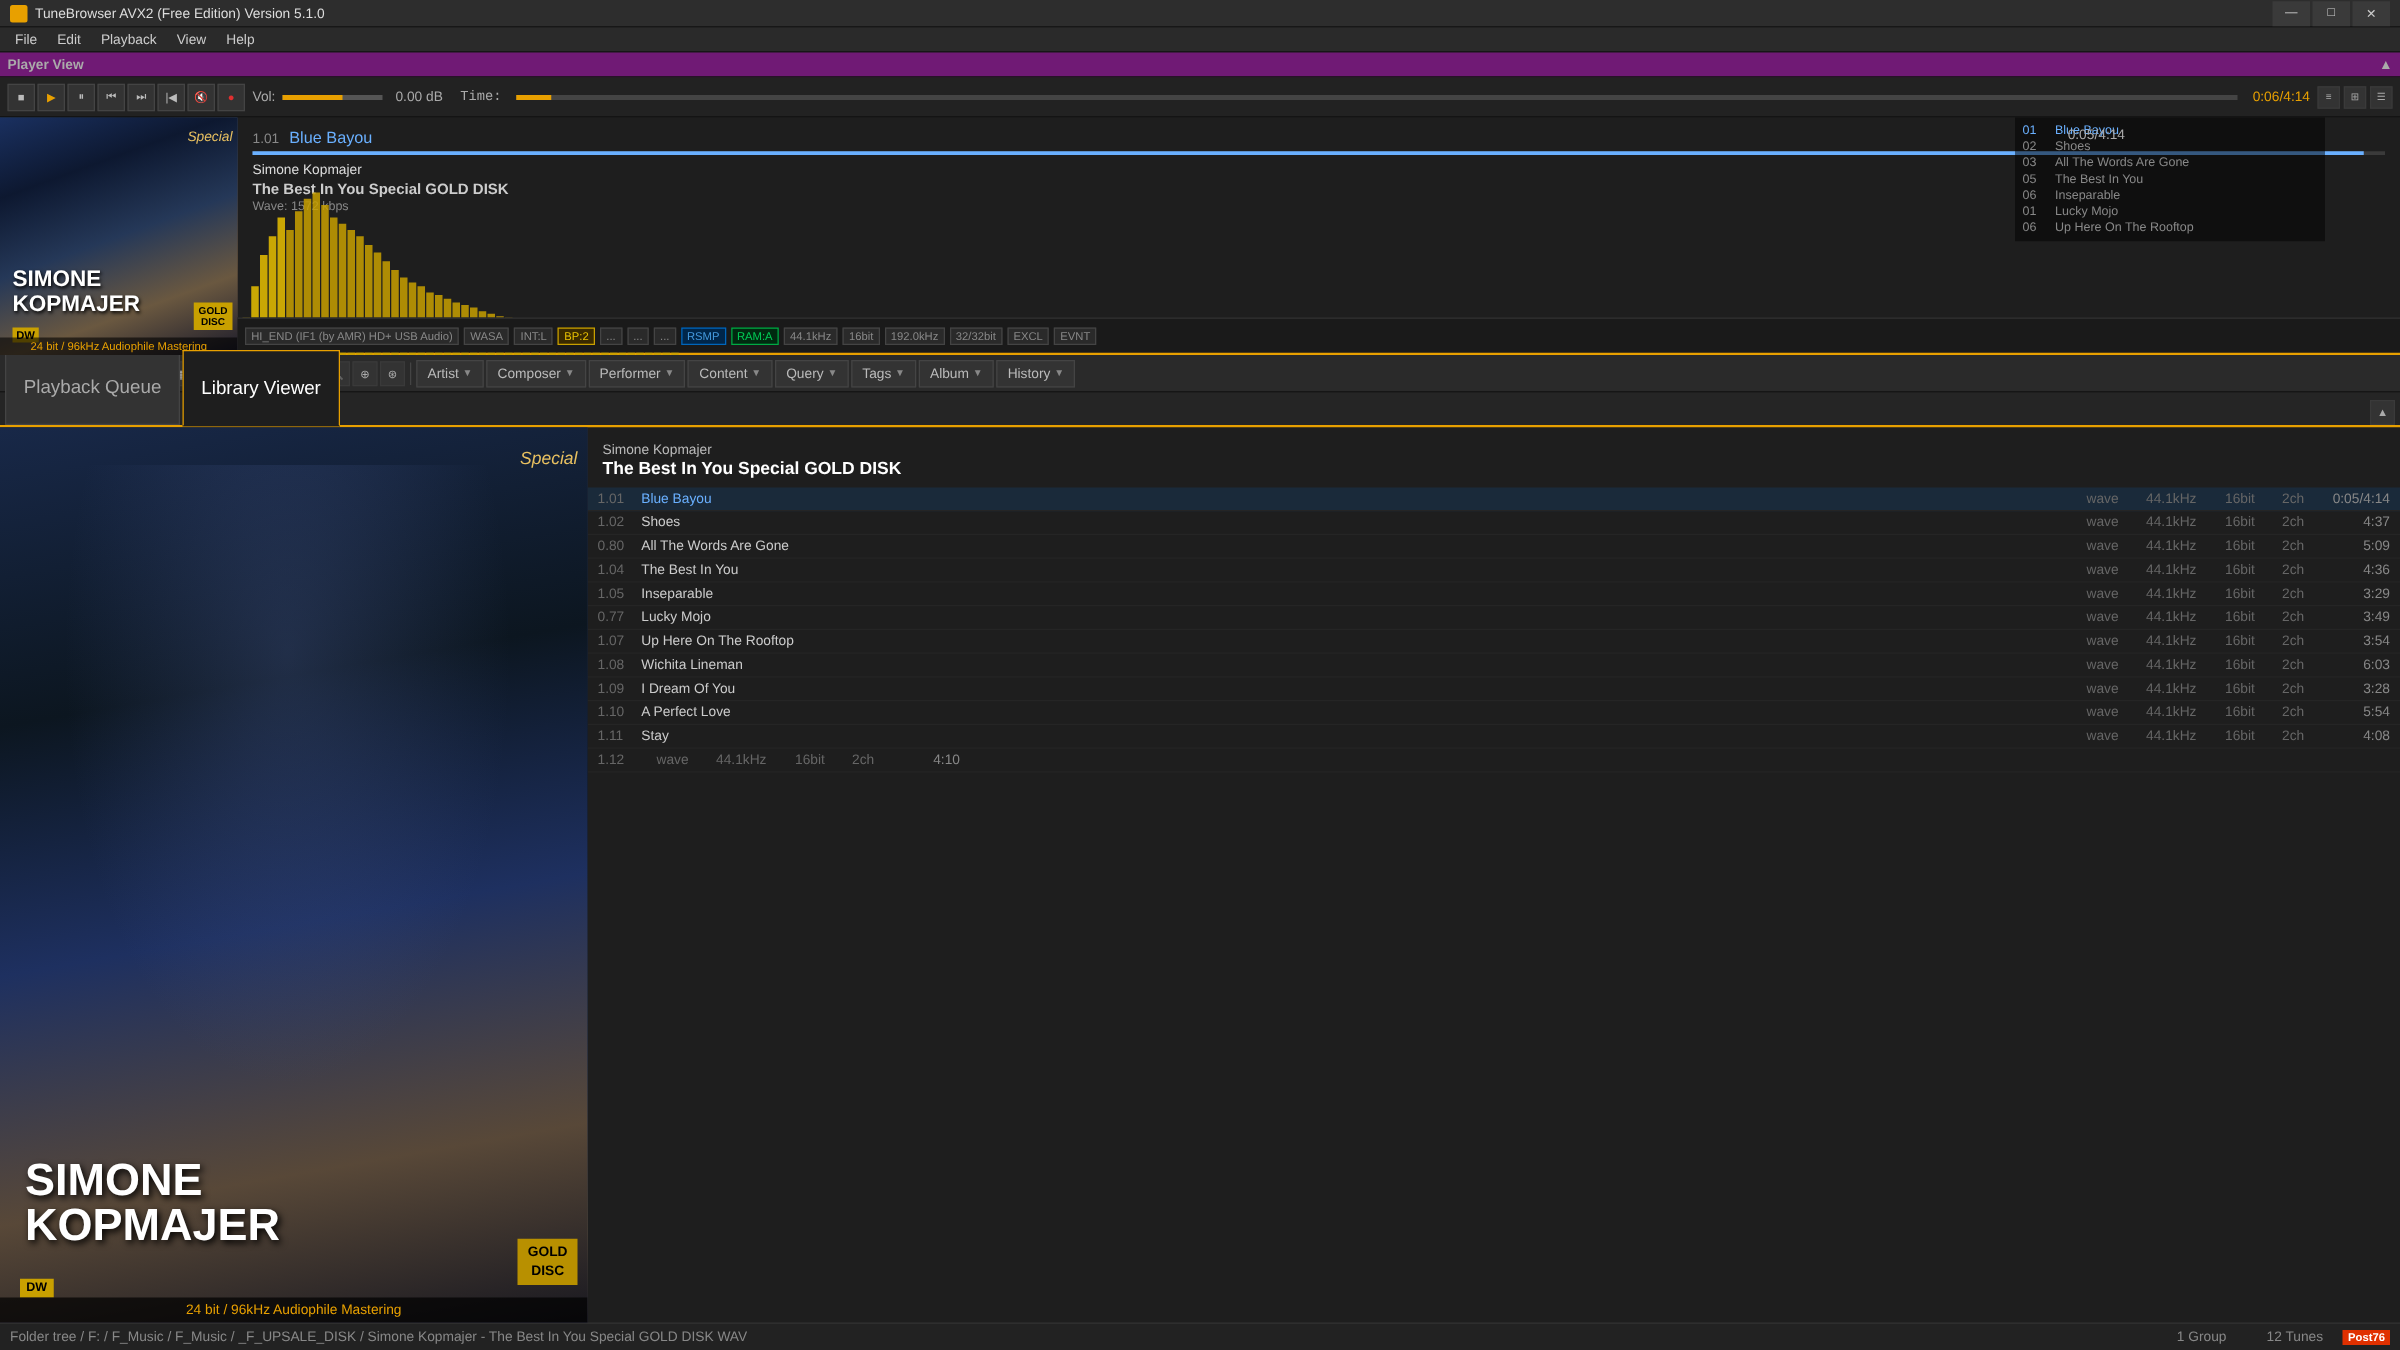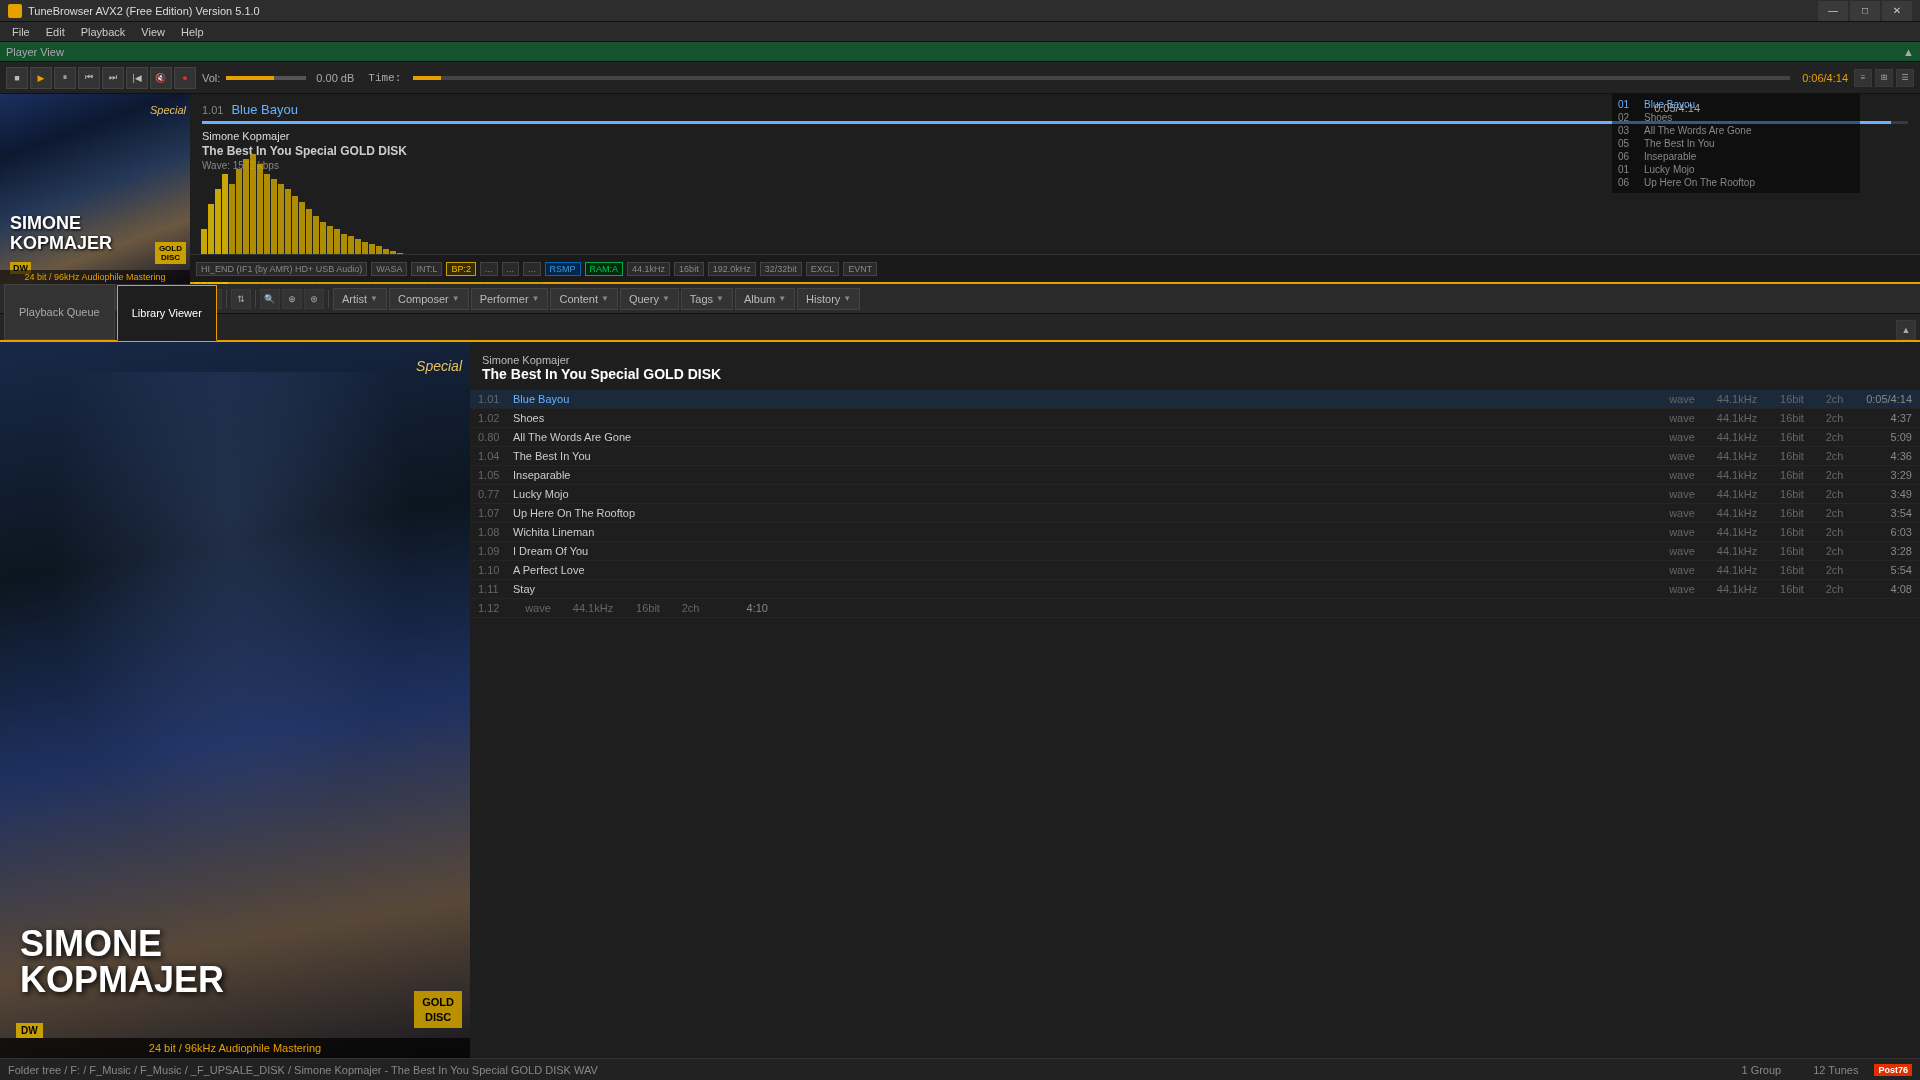--- a/index.html
+++ b/index.html
@@ -64,28 +64,29 @@
     }
     .menu-item {
       padding: 2px 8px;
       color: #ccc;
       font-size: 11px;
       cursor: pointer;
     }
 
     
     #playerview-bar {
-      background: #14532d;
+      background: #701a75;
       height: 20px;
       display: flex;
       align-items: center;
       padding: 0 6px;
       border-bottom: 1px solid #111;
       font-size: 11px;
       color: #aaa;
+      font-weight: bold;
     }
     #playerview-bar .pv-expand {
       margin-left: auto;
       color: #aaa;
       cursor: pointer;
     }
 
     
     #transport {
       background: #222;
@@ -351,21 +352,21 @@
     #tabs {
       background: #252525;
       height: 28px;
       display: flex;
       align-items: flex-end;
       padding: 0 4px;
       border-bottom: 2px solid #e8a000;
     }
     .tab {
       padding: 21px 14px;
-      font-size: 11px;
+      font-size: 15px;
       cursor: pointer;
       border: 1px solid transparent;
       margin-right: 2px;
     }
     .tab.active {
       background: #1e1e1e;
       border: 1px solid #e8a000;
       border-bottom: 1px solid #1e1e1e;
       color: #fff;
       position: relative;

